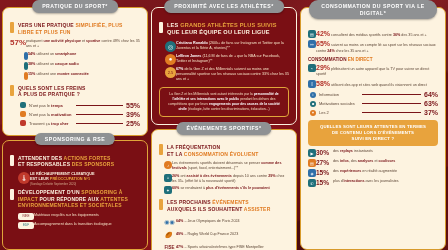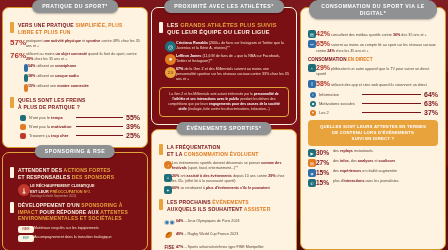--- a/index.html
+++ b/index.html
@@ -88,24 +88,20 @@
           <span class="c-dark">VERS UNE PRATIQUE </span><span class="c-or">SIMPLIFIÉE, PLUS LIBRE ET PLUS FUN</span>
         </div>
       </div>
 
       <div class="row">
         <div class="big">57%</div>
         <div class="txt"><span>pratiquent </span><b>une activité physique</b><span> et </span><b>sportive</b><span> contre 49% chez les 35 ans et +</span></div>
       </div>
 
 
-      <div class="row">
-        <div class="big">76%</div>
-        <div class="txt"><span>utilisent au moins </span><b>un objet connecté</b><span> quand ils font du sport, contre </span><b>29%</b><span> chez les 35 ans et +</span></div>
-      </div>
 
       <div style="padding-left:14px;">
         <div class="row">
           <div class="ic blue" style="width:4px;min-width:4px;height:8px;"></div>
           <div class="txt"><b>54%</b> <span>utilisent un </span><b>smartphone</b></div>
         </div>
         <div class="row">
           <div class="ic teal" style="width:4px;min-width:4px;height:8px;"></div>
           <div class="txt"><b>38%</b> <span>utilisent un </span><b>casque audio</b></div>
         </div>

